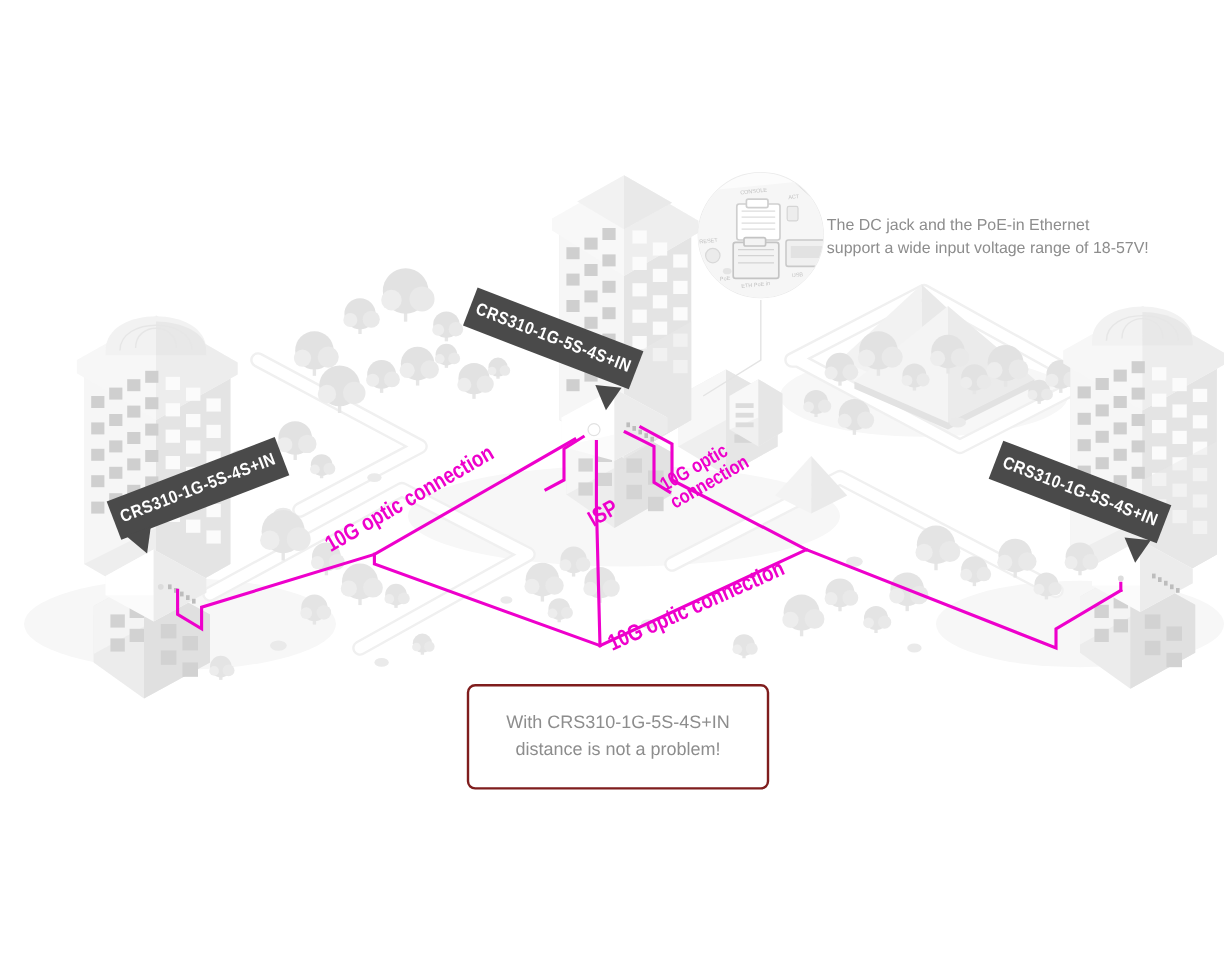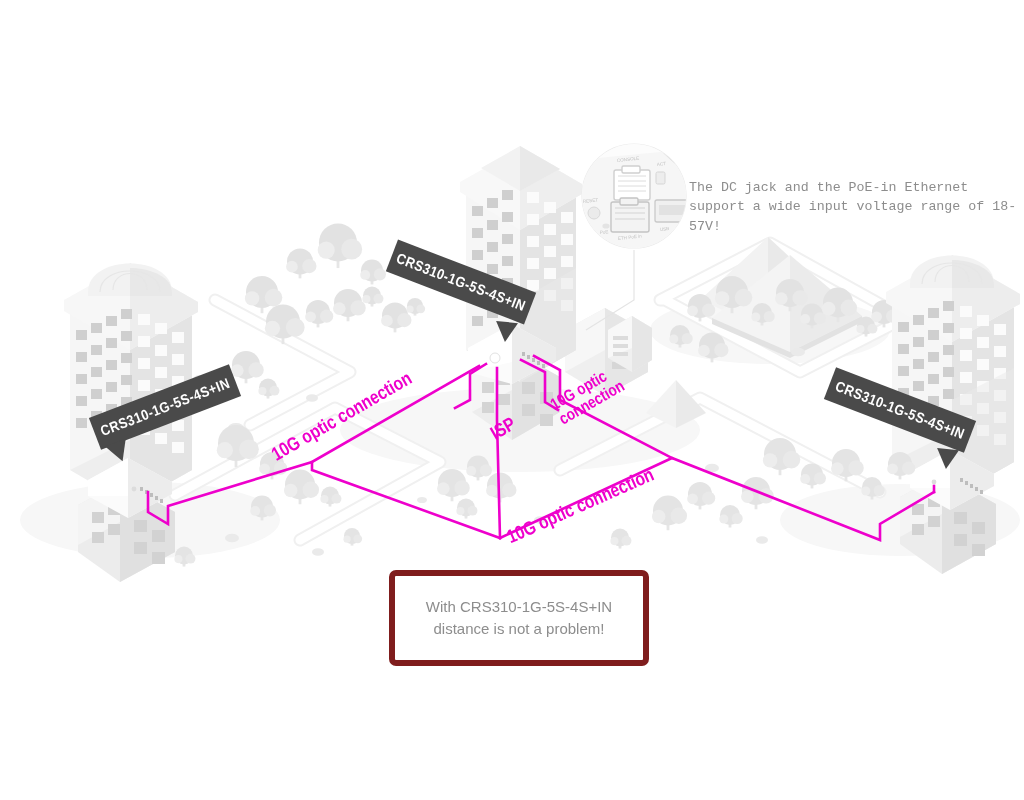--- a/index.html
+++ b/index.html
@@ -44,28 +44,28 @@
     transform-origin:0 50%;
     font-family:"Liberation Sans","DejaVu Sans",sans-serif;
     line-height:1.02;
   }
   .cablelabel span{display:block;transform:scaleX(.82);transform-origin:0 50%;}
 
   
   #annotation{
     position:absolute;left:689px;top:178px;
     color:#8d8d8d;font-size:13.3px;line-height:1.45;
-    font-family:Liberation Mono, monospace;
+    font-family:Liberation Sans, sans-serif;
     white-space:pre-line;
   }
 
   
   #caption{
     position:absolute;left:389px;top:570px;width:248px;height:84px;
-    border:6px solid #7f1d1d;border-radius:7px;background:#fff;
+    border:2px solid #7f1d1d;border-radius:7px;background:#fff;
     display:flex;align-items:center;justify-content:center;
     color:#8d8d8d;font-size:15px;line-height:1.5;text-align:center;
     font-family:"Liberation Sans","DejaVu Sans",sans-serif;
     white-space:pre-line;
   }
 </style>
 </head>
 <body>
 
 <div id="scene">

